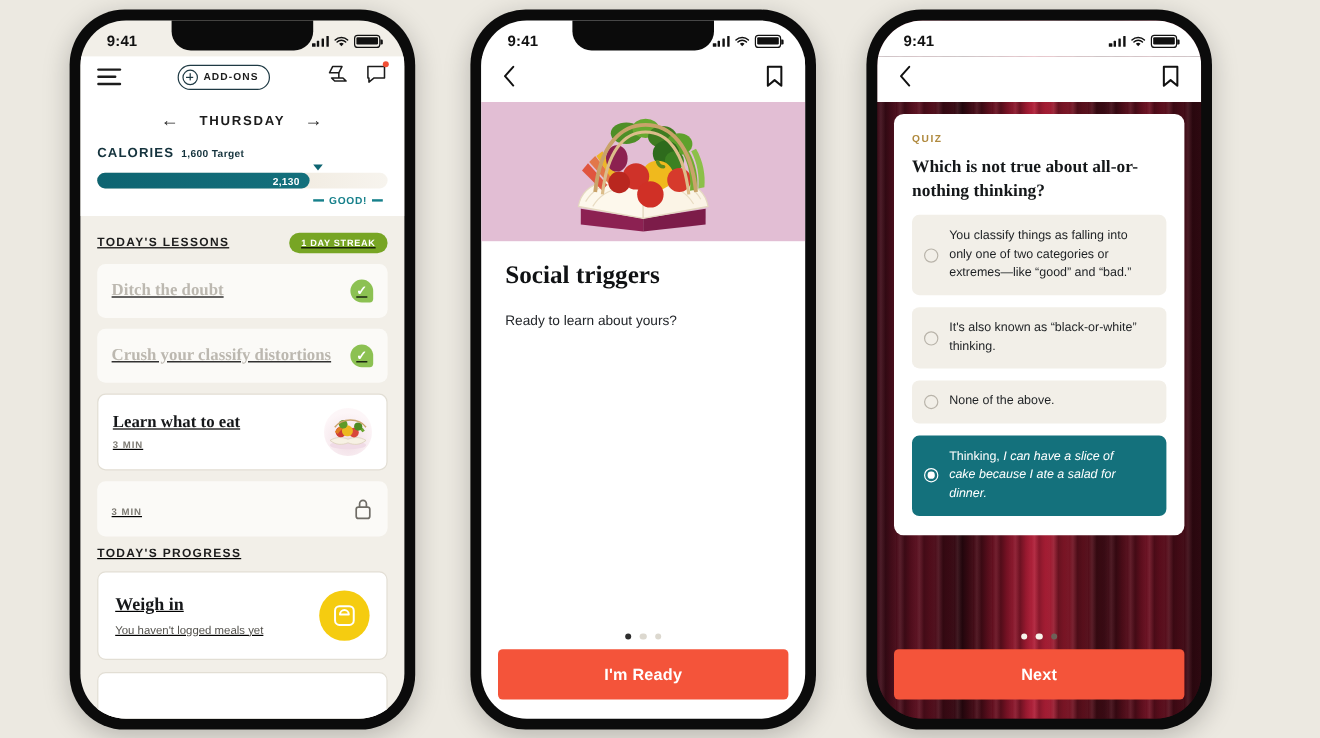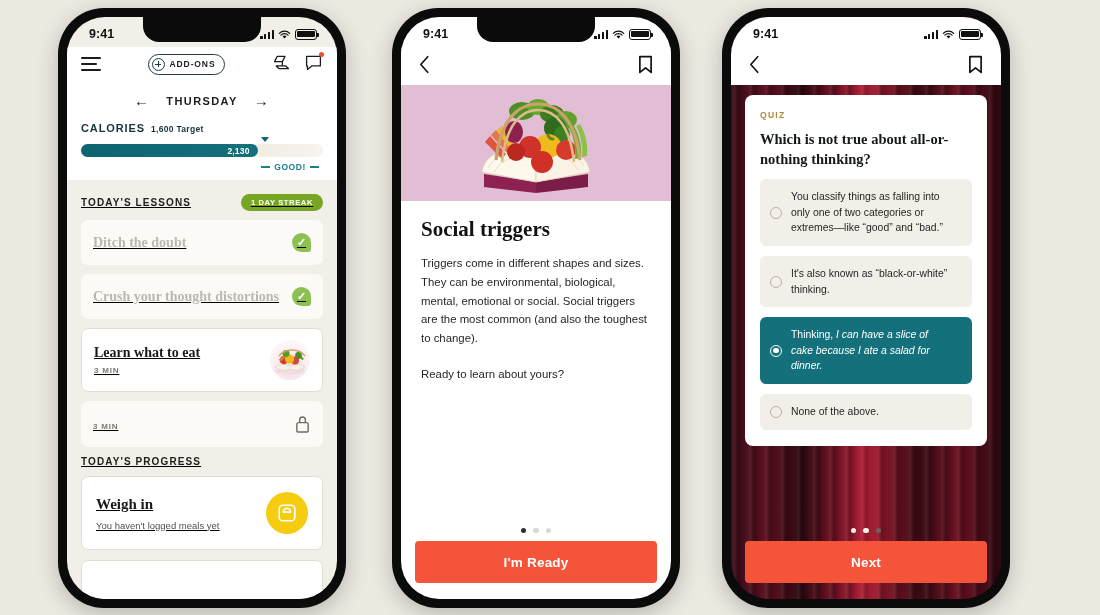--- a/index.html
+++ b/index.html
@@ -260,21 +260,21 @@
           <span class="sec-title">TODAY'S LESSONS</span>
           <span class="streak">1 DAY STREAK</span>
         </div>
 
         <div class="lcard done">
           <span class="ltitle">Ditch the doubt</span>
           <span class="check">✓</span>
         </div>
 
         <div class="lcard done">
-          <span class="ltitle">Crush your thought distortions</span>
+          <span class="ltitle">Crush your classify distortions</span>
           <span class="check">✓</span>
         </div>
 
         <div class="lcard active">
           <span>
             <div class="ltitle">Learn what to eat</div>
             <div class="lmin">3 MIN</div>
           </span>
           <span class="thumb">
             <svg width="40" height="40" viewBox="0 0 40 40">
@@ -398,21 +398,20 @@
           <path d="M118 36c6 10 8 22 7 32l-6 1c1-10-1-22-6-31z" fill="#74ab32"></path>
           <path d="M124 34c6 10 8 22 7 32l-5 1c1-10-1-22-6-31z" fill="#8cc04a"></path>
 
           <path d="M40 70C44 30 62 14 82 14s38 16 42 56" fill="none" stroke="#c9a36a" stroke-width="3.2"></path>
           <path d="M46 72C50 36 64 20 82 20s32 16 36 52" fill="none" stroke="#dcbd8a" stroke-width="2.6"></path>
         </svg>
       </div>
 
       <div class="p2-content">
         <div class="p2-title">Social triggers</div>
-        <div class="p2-para">Triggers come in different shapes and sizes. They can be environmental, biological, mental, emotional or social. Social triggers are the most common (and also the toughest to change).</div>
         <div class="p2-para2">Ready to learn about yours?</div>
       </div>
 
       <div class="dots">
         <span class="dot on"></span>
         <span class="dot"></span>
         <span class="dot"></span>
       </div>
 
       <div class="cta">I'm Ready</div>
@@ -466,28 +465,28 @@
         <div class="opt">
           <span class="radio"></span>
           <span class="opt-text">You classify things as falling into only one of two categories or extremes—like “good” and “bad.”</span>
         </div>
 
         <div class="opt">
           <span class="radio"></span>
           <span class="opt-text">It's also known as “black-or-white” thinking.</span>
         </div>
 
+        <div class="opt">
+          <span class="radio"></span>
+          <span class="opt-text">None of the above.</span>
+        </div>
+
         <div class="opt sel">
           <span class="radio"></span>
           <span class="opt-text"><span>Thinking, </span><em>I can have a slice of cake because I ate a salad for dinner.</em></span>
-        </div>
-
-        <div class="opt">
-          <span class="radio"></span>
-          <span class="opt-text">None of the above.</span>
         </div>
       </div>
 
       <div class="p3-bottom">
         <div class="dots">
           <span class="dot on-l"></span>
           <span class="dot on-l"></span>
           <span class="dot off-d"></span>
         </div>
         <div class="cta">Next</div>

